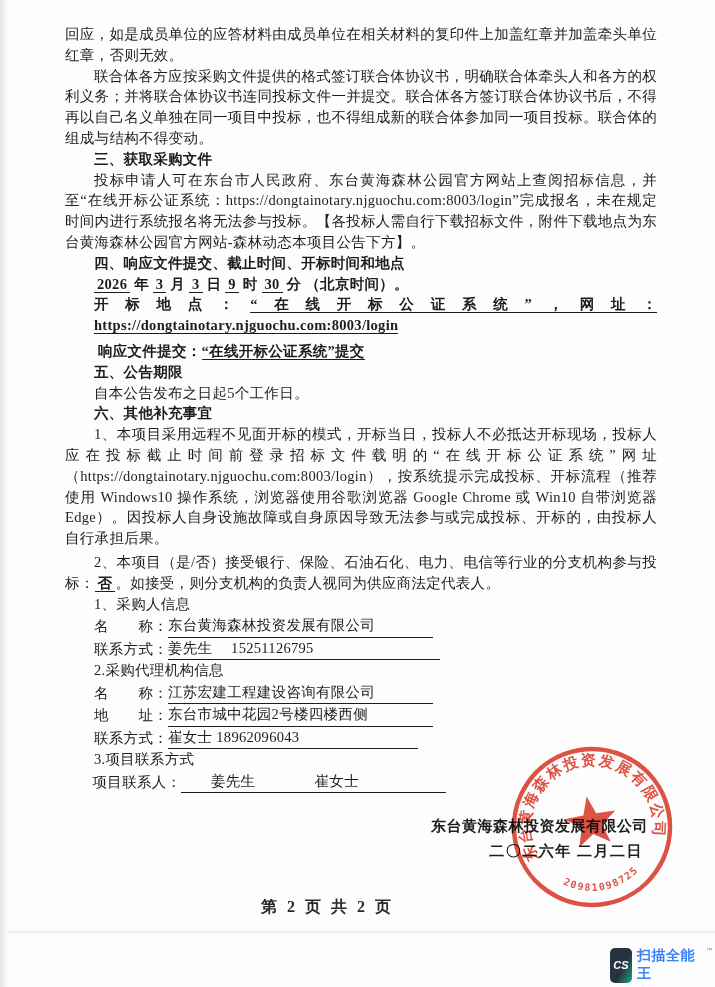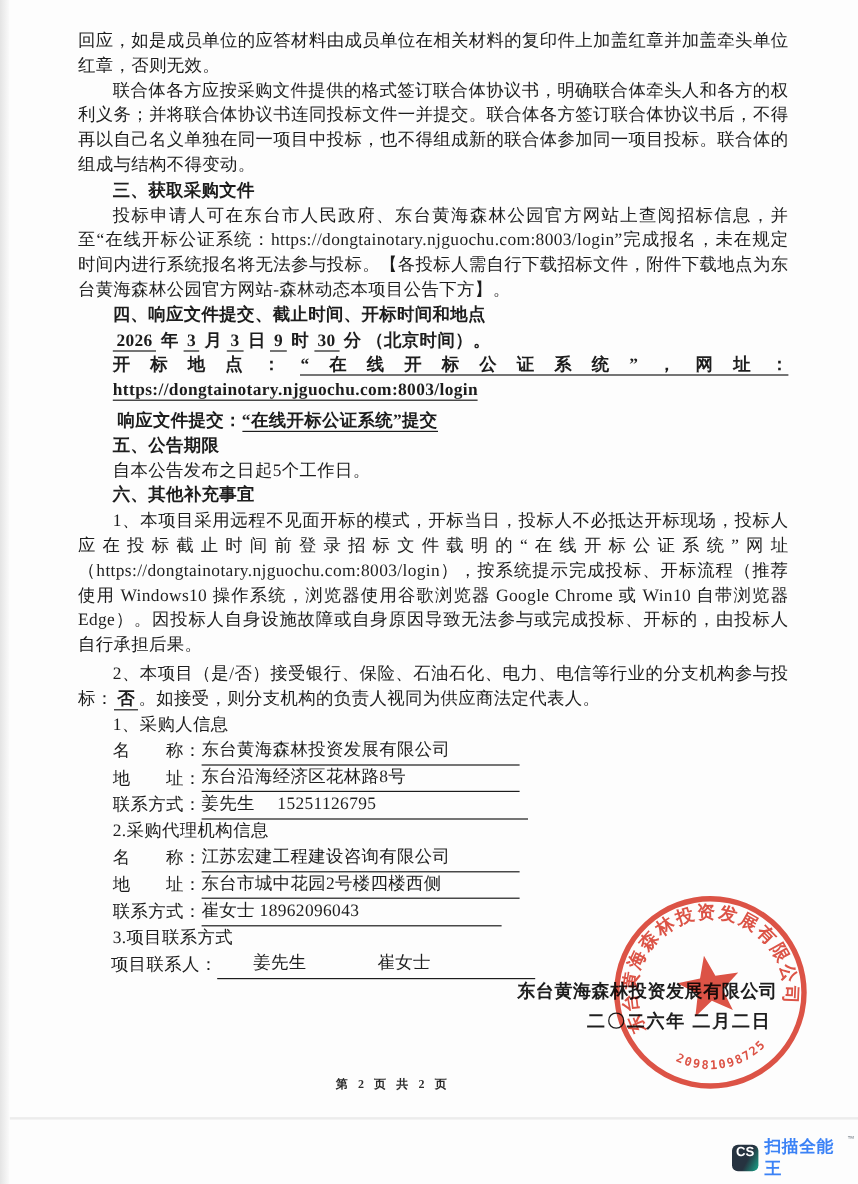--- a/index.html
+++ b/index.html
@@ -32,28 +32,28 @@
   .sp5{margin-top:5px !important;}
   .sp3{margin-top:3px !important;}
   .signature-company{position:absolute;top:817px;right:67px;font-size:15px;font-weight:600;letter-spacing:.5px;}
   .signature-date{position:absolute;top:842px;right:72px;font-size:15px;font-weight:600;letter-spacing:1.5px;}
   .seal{position:absolute;left:494px;top:729px;mix-blend-mode:multiply;}
   .seal-co{font-size:15px;font-weight:700;letter-spacing:2px;
     font-family:"Liberation Sans","DejaVu Sans",sans-serif;}
   .seal-num{font-size:10px;font-weight:700;letter-spacing:1.5px;
     font-family:"DejaVu Sans Mono","Liberation Mono",monospace;}
   .page-footer{position:absolute;top:897px;left:0;width:655px;text-align:center;
-    font-size:10px;font-weight:700;letter-spacing:3px;color:#2a2a2a;}
+    font-size:16px;font-weight:700;letter-spacing:3px;color:#2a2a2a;}
   .watermark{position:absolute;left:610px;top:947px;width:102px;
     font-family:"Liberation Sans","DejaVu Sans",sans-serif;}
   .wm-row{display:flex;align-items:center;}
-  .cs-logo{width:22px;height:22px;border-radius:5px;flex:0 0 22px;
+  .cs-logo{width:22px;height:35px;border-radius:5px;flex:0 0 22px;
     background:linear-gradient(118deg,#263340 58%,#18a88b);
     color:#fff;font-size:11px;font-weight:700;
-    display:flex;justify-content:center;}
+    display:flex;align-items:center;justify-content:center;font-style:italic;}
   .wm-brand{font-size:14px;font-weight:700;color:#3b82f6;margin-left:5px;letter-spacing:.5px;}
   .wm-mark{font-size:6px;color:#223140;opacity:.65;align-self:flex-start;}
   .wm-tagline{font-size:7.5px;color:#9aa3a9;margin-top:3px;text-align:center;letter-spacing:.8px;}
 </style>
 </head>
 <body>
 
 <div class="edge-left"></div>
 <div class="page-bottom-edge"></div>
 
@@ -81,23 +81,20 @@
   <h3 class="hd">六、其他补充事宜</h3>
   <p class="indent">1、本项目采用远程不见面开标的模式，开标当日，投标人不必抵达开标现场，投标人应在投标截止时间前登录招标文件载明的“在线开标公证系统”网址（https://dongtainotary.njguochu.com:8003/login），按系统提示完成投标、开标流程（推荐使用 Windows10 操作系统，浏览器使用谷歌浏览器 Google Chrome 或 Win10 自带浏览器 Edge）。因投标人自身设施故障或自身原因导致无法参与或完成投标、开标的，由投标人自行承担后果。</p>
   <p class="indent sp3">
     <span>2、本项目（是/否）接受银行、保险、石油石化、电力、电信等行业的分支机构参与投标：</span><span class="ulp bold">否</span><span>。如接受，则分支机构的负责人视同为供应商法定代表人。</span>
   </p>
 
 
   <p class="l2 contact">1、采购人信息</p>
   <p class="l2 contact">
     <span>名　　称：</span><span class="blank">东台黄海森林投资发展有限公司</span>
-  </p>
-  <p class="l2 contact">
-    <span>地　　址：</span><span class="blank">东台沿海经济区花林路8号</span>
   </p>
   <p class="l2 contact">
     <span>联系方式：</span><span class="blank w272">姜先生　 15251126795</span>
   </p>
 
   <p class="l2 contact">2.采购代理机构信息</p>
   <p class="l2 contact">
     <span>名　　称：</span><span class="blank">江苏宏建工程建设咨询有限公司</span>
   </p>
   <p class="l2 contact">

